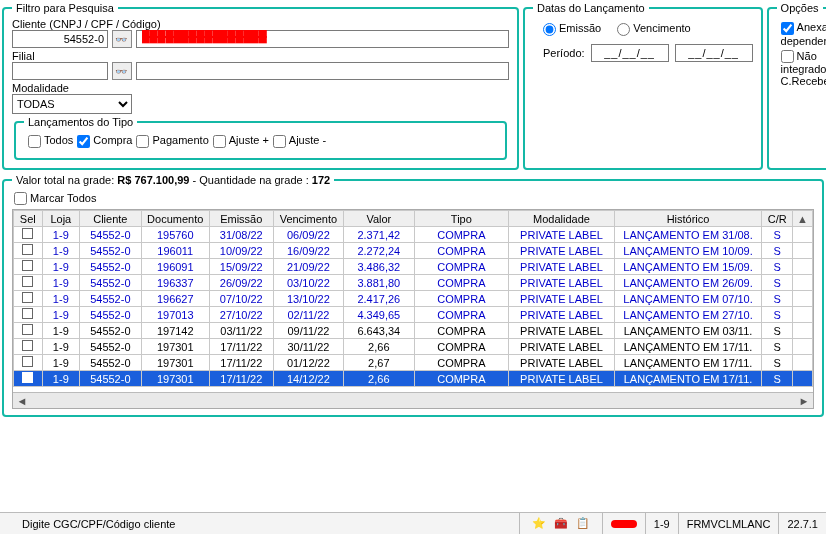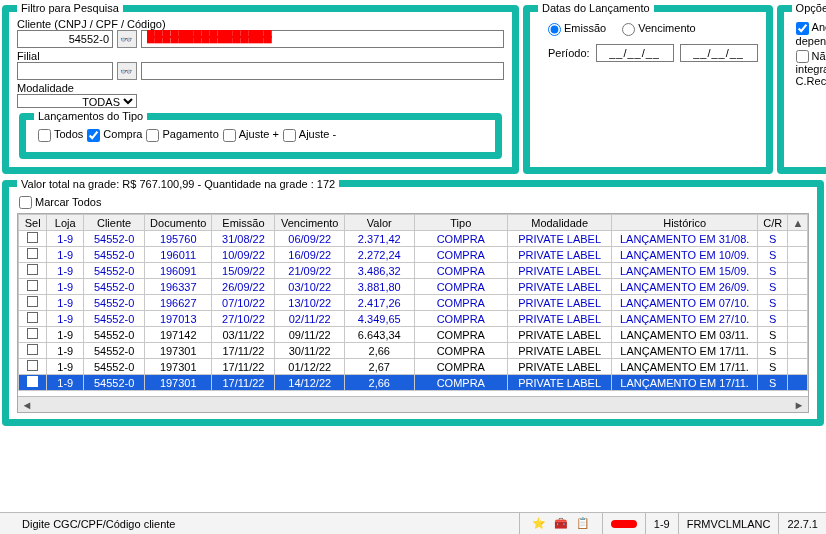--- a/index.html
+++ b/index.html
@@ -7,21 +7,21 @@
     margin: 0;
     font-family: Tahoma, Arial, sans-serif;
     font-size: 11px;
     background: #fff;
     color: #000;
     width: 826px;
     height: 534px;
     position: relative;
   }
   fieldset {
-    border: 7px solid #14b8a6;
+    border: 2px solid #14b8a6;
     border-radius: 4px;
     margin: 2px;
     padding: 4px 8px 6px 8px;
   }
   legend {
     font-size: 11px;
     padding: 0 4px;
   }
   .top-container {
     display: flex;
@@ -41,23 +41,22 @@
   input[type="text"] {
     border: 1px solid #7a7a7a;
     height: 18px;
     font-size: 11px;
     background: #fff;
     padding: 1px 3px;
   }
   select {
     border: 1px solid #7a7a7a;
     font-size: 11px;
-    height: 14px;
+    height: 20px;
     background: #fff;
-    text-align: right;
   }
   .row {
     display: flex;
     align-items: center;
     gap: 4px;
     margin-bottom: 2px;
   }
   .cliente-code { width: 96px; text-align: right; padding-right: 4px; }
   .redacted {
     color: red;
@@ -84,21 +83,21 @@
   .periodo-row { display: flex; gap: 6px; align-items: center; margin-left: 10px; }
   .date-input {
     width: 78px; text-align: center; letter-spacing: 1px;
   }
   .opcoes-row { display: flex; align-items: center; margin: 3px 4px; }
 
   .grid-fieldset {
     margin: 2px;
   }
   .grid-fieldset legend { font-size: 11px; }
-  .bold { font-weight: normal; }
+  .bold { font-weight: bold; }
   .marcar-todos { margin: 2px 0 4px 2px; }
 
   .grid-wrap {
     border: 1px solid #aaa;
     position: relative;
     height: 200px;
     display: flex;
     flex-direction: column;
   }
   .grid-scroll {

